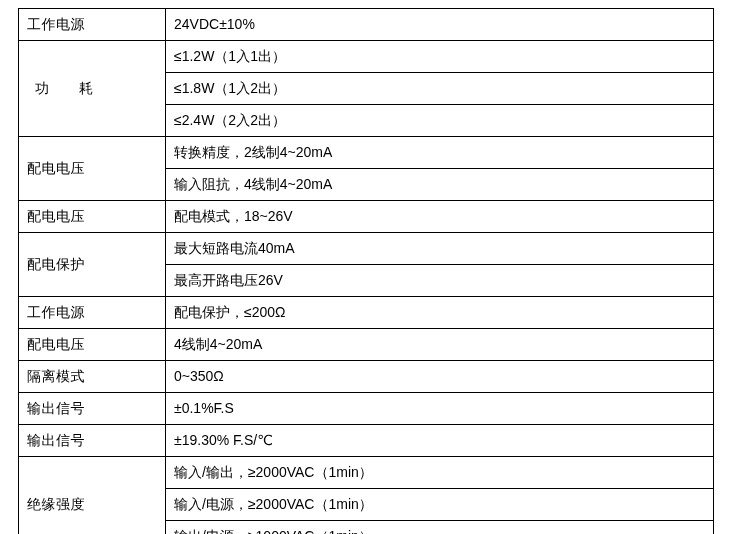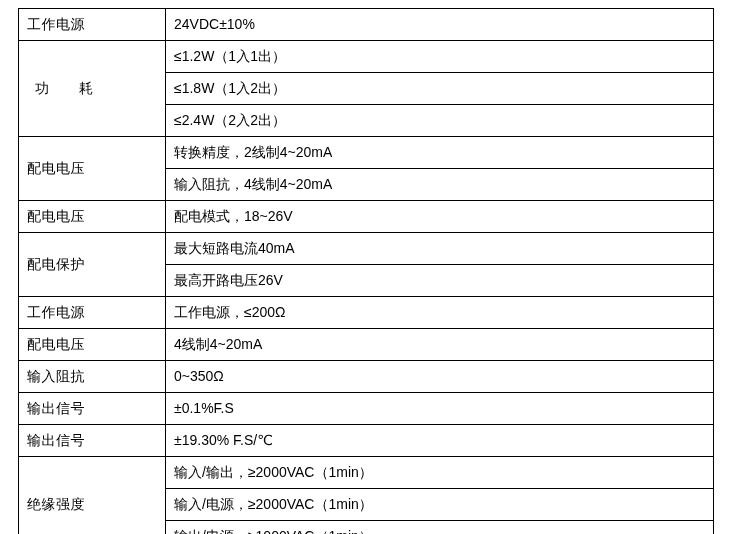--- a/index.html
+++ b/index.html
@@ -80,28 +80,28 @@
         </tr>
         <tr>
           <td class="label-cell" rowspan="2">配电保护</td>
           <td class="value-cell">最大短路电流40mA</td>
         </tr>
         <tr>
           <td class="value-cell">最高开路电压26V</td>
         </tr>
         <tr>
           <td class="label-cell" rowspan="1">工作电源</td>
-          <td class="value-cell">工作电源，≤200Ω</td>
+          <td class="value-cell">配电保护，≤200Ω</td>
         </tr>
         <tr>
           <td class="label-cell" rowspan="1">配电电压</td>
           <td class="value-cell">4线制4~20mA</td>
         </tr>
         <tr>
-          <td class="label-cell" rowspan="1">输入阻抗</td>
+          <td class="label-cell" rowspan="1">隔离模式</td>
           <td class="value-cell">0~350Ω</td>
         </tr>
         <tr>
           <td class="label-cell" rowspan="1">输出信号</td>
           <td class="value-cell">±0.1%F.S</td>
         </tr>
         <tr>
           <td class="label-cell" rowspan="1">输出信号</td>
           <td class="value-cell">±19.30% F.S/℃</td>
         </tr>

